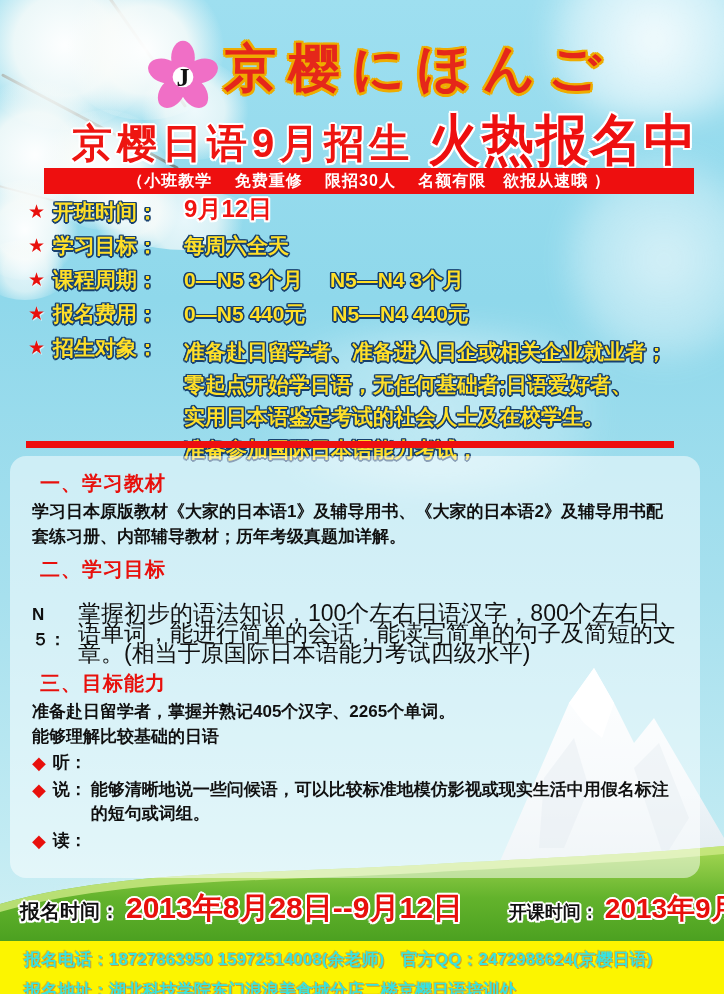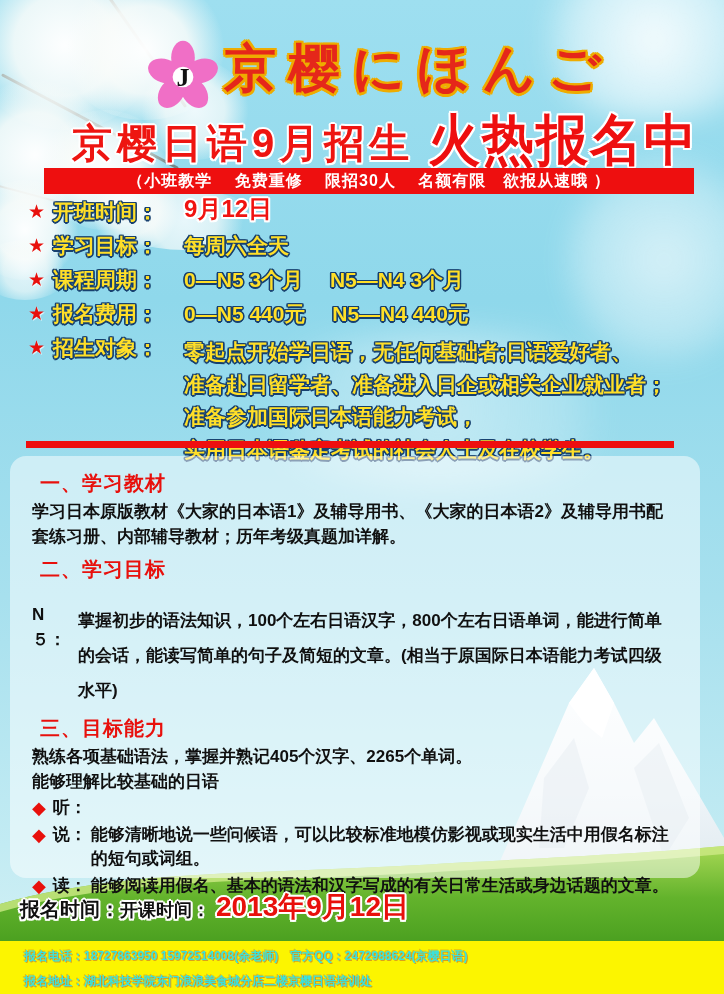--- a/index.html
+++ b/index.html
@@ -43,34 +43,34 @@
   .aud div{font-size:21px;font-weight:900;color:#ffdf28;line-height:32.5px;white-space:nowrap;}
   .redline{position:absolute;left:26px;top:441px;width:648px;height:7px;background:#ee0f0f;}
   
   .panel{position:absolute;left:10px;top:456px;width:690px;height:422px;background:rgba(255,255,255,.5);border-radius:16px;}
   .pc{padding:12px 22px 0 22px;color:#101010;}
   .pc h3{margin:7px 0 3px 8px;font-size:20px;color:#e8100c;font-weight:900;letter-spacing:1px;}
   .pc h3:first-child{margin-top:2px;}
   .pc p{margin:0;font-size:17px;font-weight:bold;line-height:24.5px;}
   .lvl{display:flex;align-items:flex-start;margin-top:20px;}
   .lvl .ll{flex:0 0 46px;font-size:17px;font-weight:bold;line-height:24.5px;}
-  .lvl .lt{flex:1;font-size:17px;font-weight:bold;line-height:35px;}
+  .lvl .lt{flex:1;font-size:23px;font-weight:normal;line-height:20px;}
   .skill{display:flex;align-items:flex-start;margin-top:2px;}
   .dia{color:#e8100c;font-size:18px;line-height:24.5px;margin-right:7px;}
   .skill .sl{font-size:17px;font-weight:bold;line-height:24.5px;white-space:nowrap;margin-right:4px;}
   .skill .st{font-size:17px;font-weight:bold;line-height:24.5px;}
   
   .dates{position:absolute;left:0;top:888px;width:638px;display:flex;align-items:baseline;padding-left:20px;box-sizing:border-box;}
   .dlab1{font-size:20px;font-weight:900;color:#101010;white-space:nowrap;}
   .dval1{font-size:30px;font-weight:900;color:#e8100c;white-space:nowrap;margin-left:6px;}
-  .dlab2{font-size:18px;font-weight:900;color:#101010;white-space:nowrap;}
+  .dlab2{font-size:18px;font-weight:900;color:#101010;white-space:nowrap;margin-left:46px;}
   .dval2{font-size:28px;font-weight:900;color:#e8100c;white-space:nowrap;margin-left:6px;}
   
   .footer{position:absolute;left:0;top:941px;width:724px;height:53px;background:#fcf500;overflow:hidden;}
-  .footer div{padding-left:24px;font-size:12px;font-weight:900;color:#38e3df;white-space:nowrap;
+  .footer div{padding-left:24px;font-size:17px;font-weight:900;color:#38e3df;white-space:nowrap;
     text-shadow:1px 1px 0 rgba(190,90,50,.55),-1px -1px 0 rgba(190,90,50,.35);}
   .footer .f1{margin-top:7px;}
   .footer .f2{margin-top:8px;}
 </style>
 </head>
 <body>
 
 <div class="poster">
 
   <div class="cloud c1"></div>
@@ -159,64 +159,64 @@
     </div>
     <div class="irow">
       <span class="star">★</span>
       <span class="ilabel on">报名费用：</span>
       <span class="ival on">0—N5 440元　 N5—N4 440元</span>
     </div>
     <div class="irow">
       <span class="star">★</span>
       <span class="ilabel on">招生对象：</span>
       <div class="aud on">
+        <div>准备赴日留学者、准备进入日企或相关企业就业者；</div>
         <div>零起点开始学日语，无任何基础者;日语爱好者、</div>
-        <div>准备赴日留学者、准备进入日企或相关企业就业者；</div>
+        <div>实用日本语鉴定考试的社会人士及在校学生。</div>
         <div>准备参加国际日本语能力考试，</div>
-        <div>实用日本语鉴定考试的社会人士及在校学生。</div>
       </div>
     </div>
   </div>
 
   <div class="redline"></div>
 
   <div class="panel">
     <div class="pc">
       <h3>一、学习教材</h3>
       <p>学习日本原版教材《大家的日本语1》及辅导用书、《大家的日本语2》及辅导用书配套练习册、内部辅导教材；历年考级真题加详解。</p>
 
       <h3>二、学习目标</h3>
       <div class="lvl">
         <span class="ll">N５：</span>
         <span class="lt">掌握初步的语法知识，100个左右日语汉字，800个左右日语单词，能进行简单的会话，能读写简单的句子及简短的文章。(相当于原国际日本语能力考试四级水平)</span>
       </div>
 
       <h3>三、目标能力</h3>
-      <p>熟练各项基础语法，掌握并熟记405个汉字、2265个单词。</p>
+      <p>准备赴日留学者，掌握并熟记405个汉字、2265个单词。</p>
       <p>能够理解比较基础的日语</p>
 
       <div class="skill">
         <span class="dia">◆</span>
         <span class="sl">听：</span>
       </div>
       <div class="skill">
         <span class="dia">◆</span>
         <span class="sl">说：</span>
         <span class="st">能够清晰地说一些问候语，可以比较标准地模仿影视或现实生活中用假名标注的短句或词组。</span>
       </div>
       <div class="skill">
         <span class="dia">◆</span>
         <span class="sl">读：</span>
-        <span class="st">能够阅读用假名、基本的语法和汉字写成的有关日常生活或身边话题的文章。</span>
       </div>
     </div>
   </div>
 
   <div class="dates">
     <span class="dlab1 ow">报名时间：</span>
+    <span class="dval1 ow">2013年8月28日--9月12日</span>
     <span class="dlab2 ow">开课时间：</span>
     <span class="dval2 ow">2013年9月12日</span>
   </div>
 
   <div class="footer">
     <div class="f1">报名电话：18727863950 15972514008(余老师)　官方QQ：2472988624(京樱日语)</div>
     <div class="f2">报名地址：湖北科技学院东门浪浪美食城分店二楼京樱日语培训处</div>
   </div>
 
 </div>

